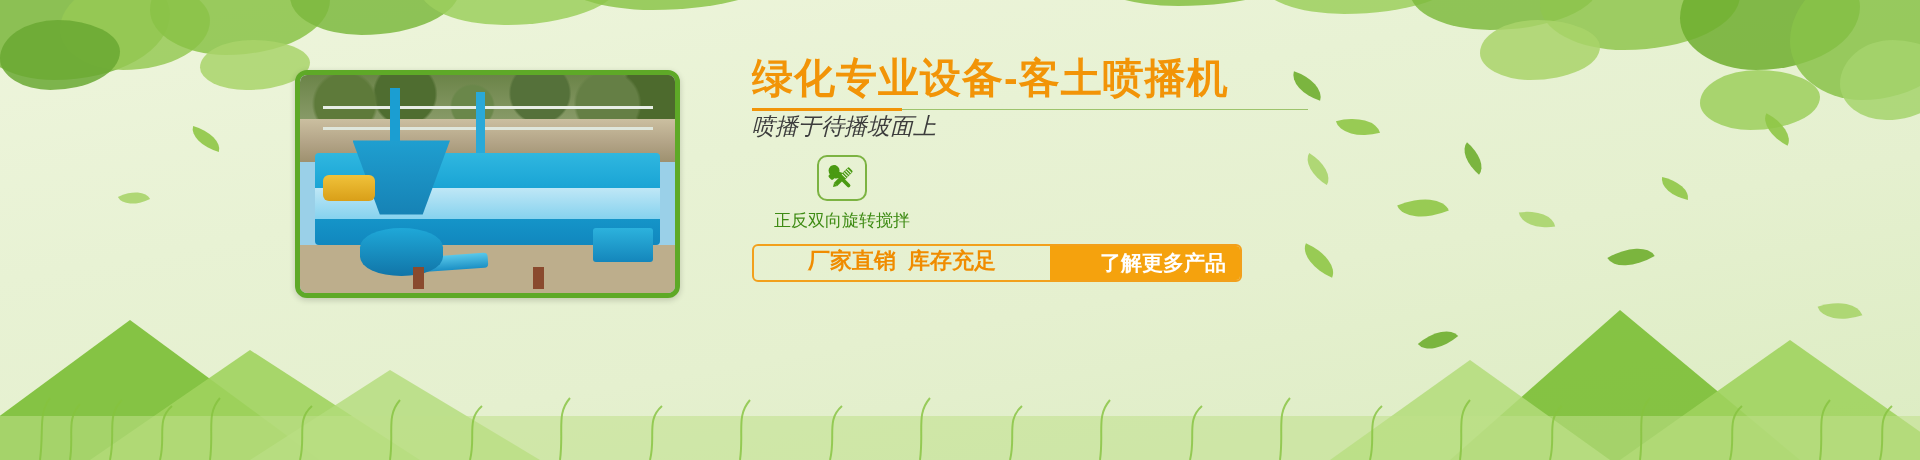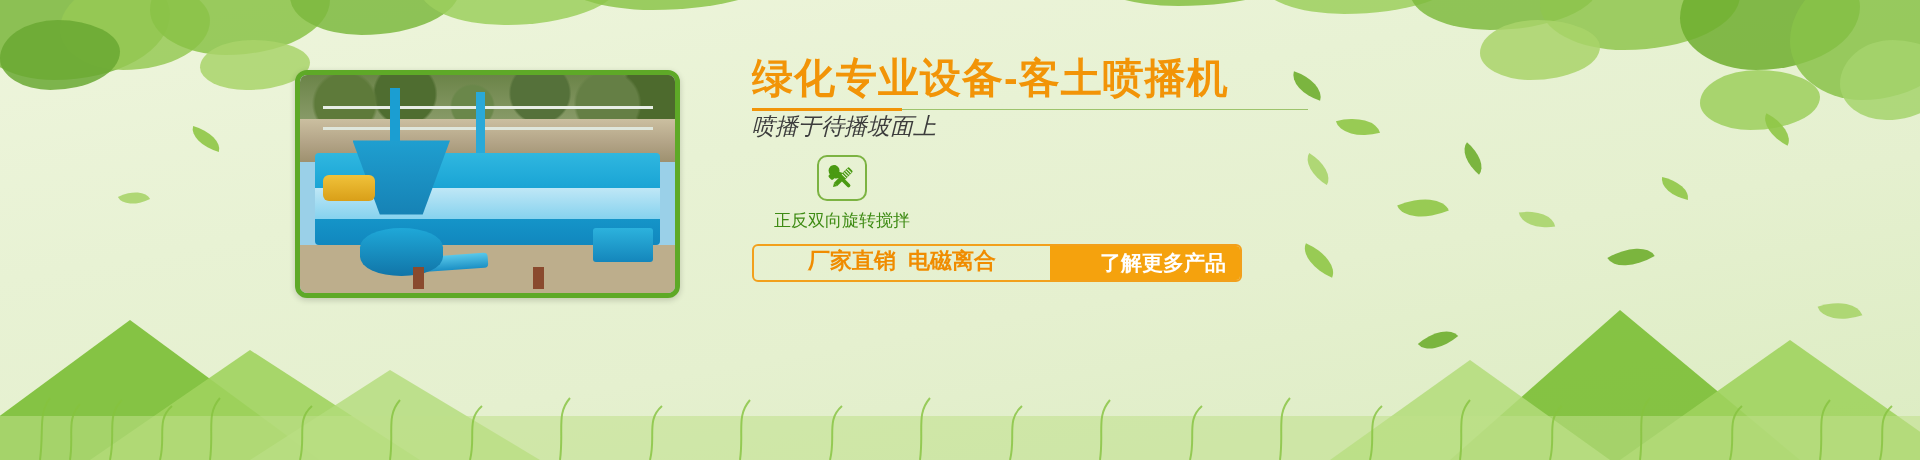--- a/index.html
+++ b/index.html
@@ -308,19 +308,19 @@
         </div>
         <div class="feat-label">正反双向旋转搅拌</div>
       </div>
 
 
     </div>
 
     <div class="cta-row">
       <div class="cta-text">
         <span>厂家直销</span>
-        <span>电磁离合</span>
+        <span>库存充足</span>
       </div>
       <div class="cta-btn">了解更多产品</div>
     </div>
 
   </div>
 </div>
 
 </body></html>

